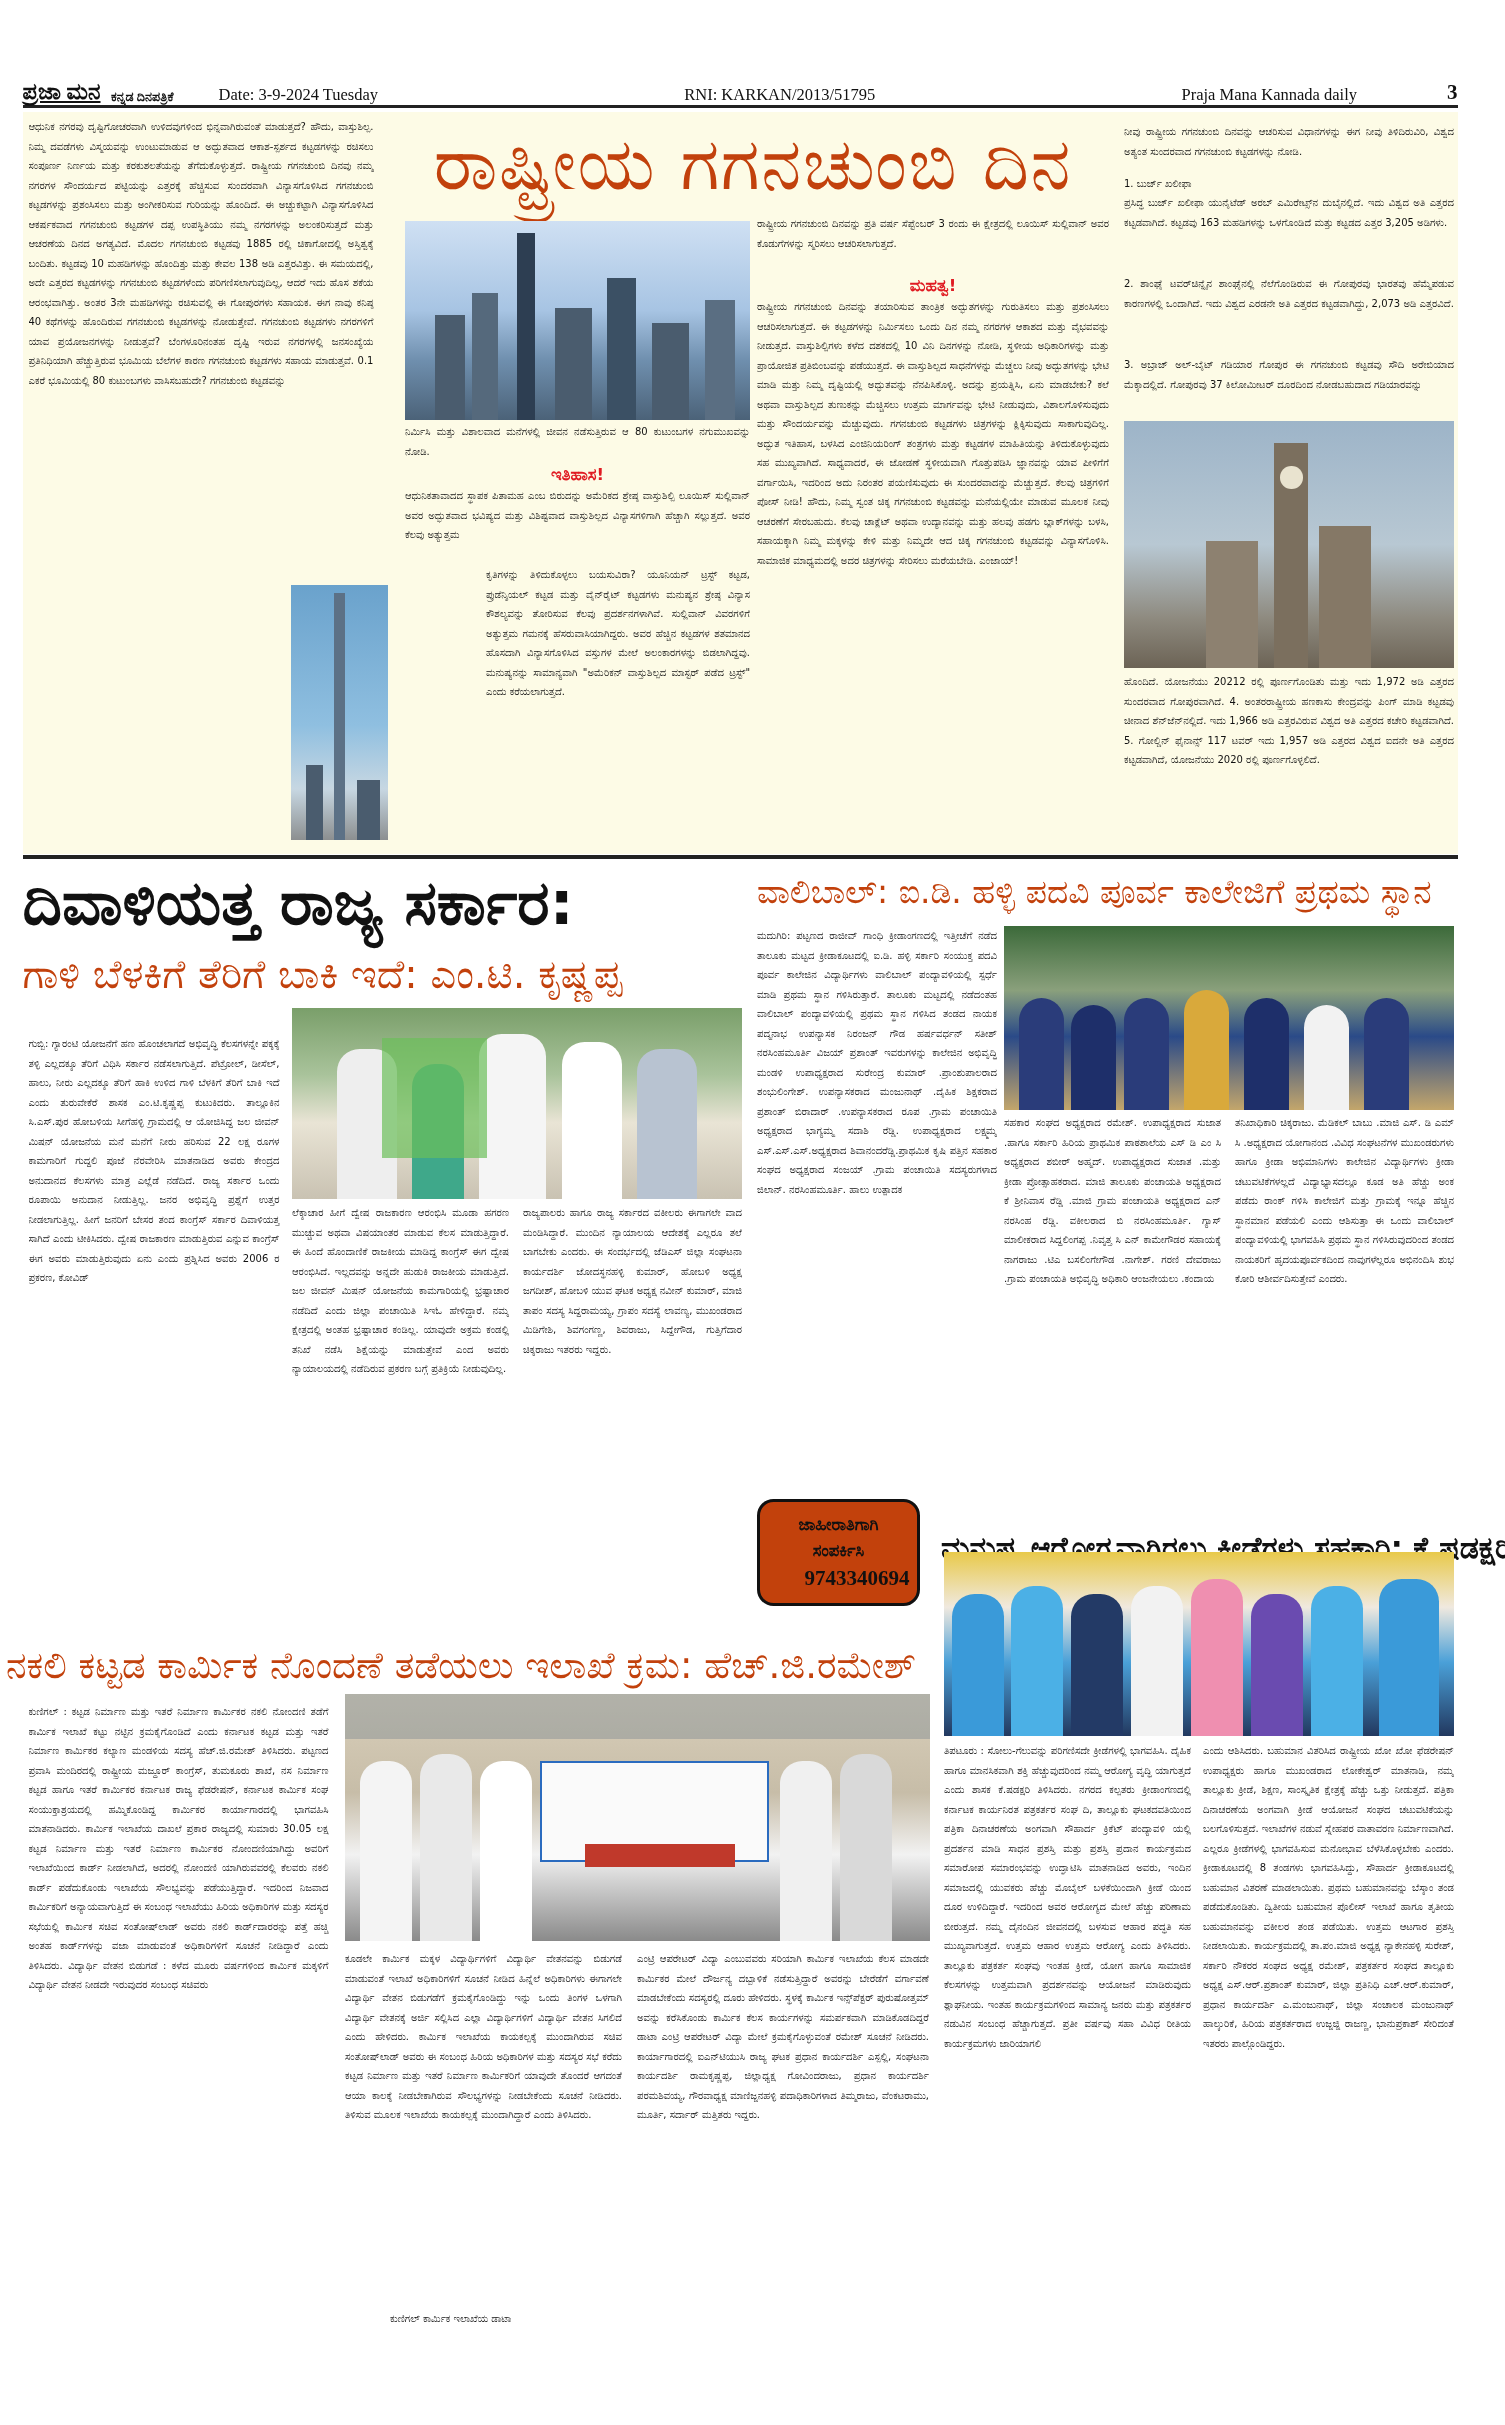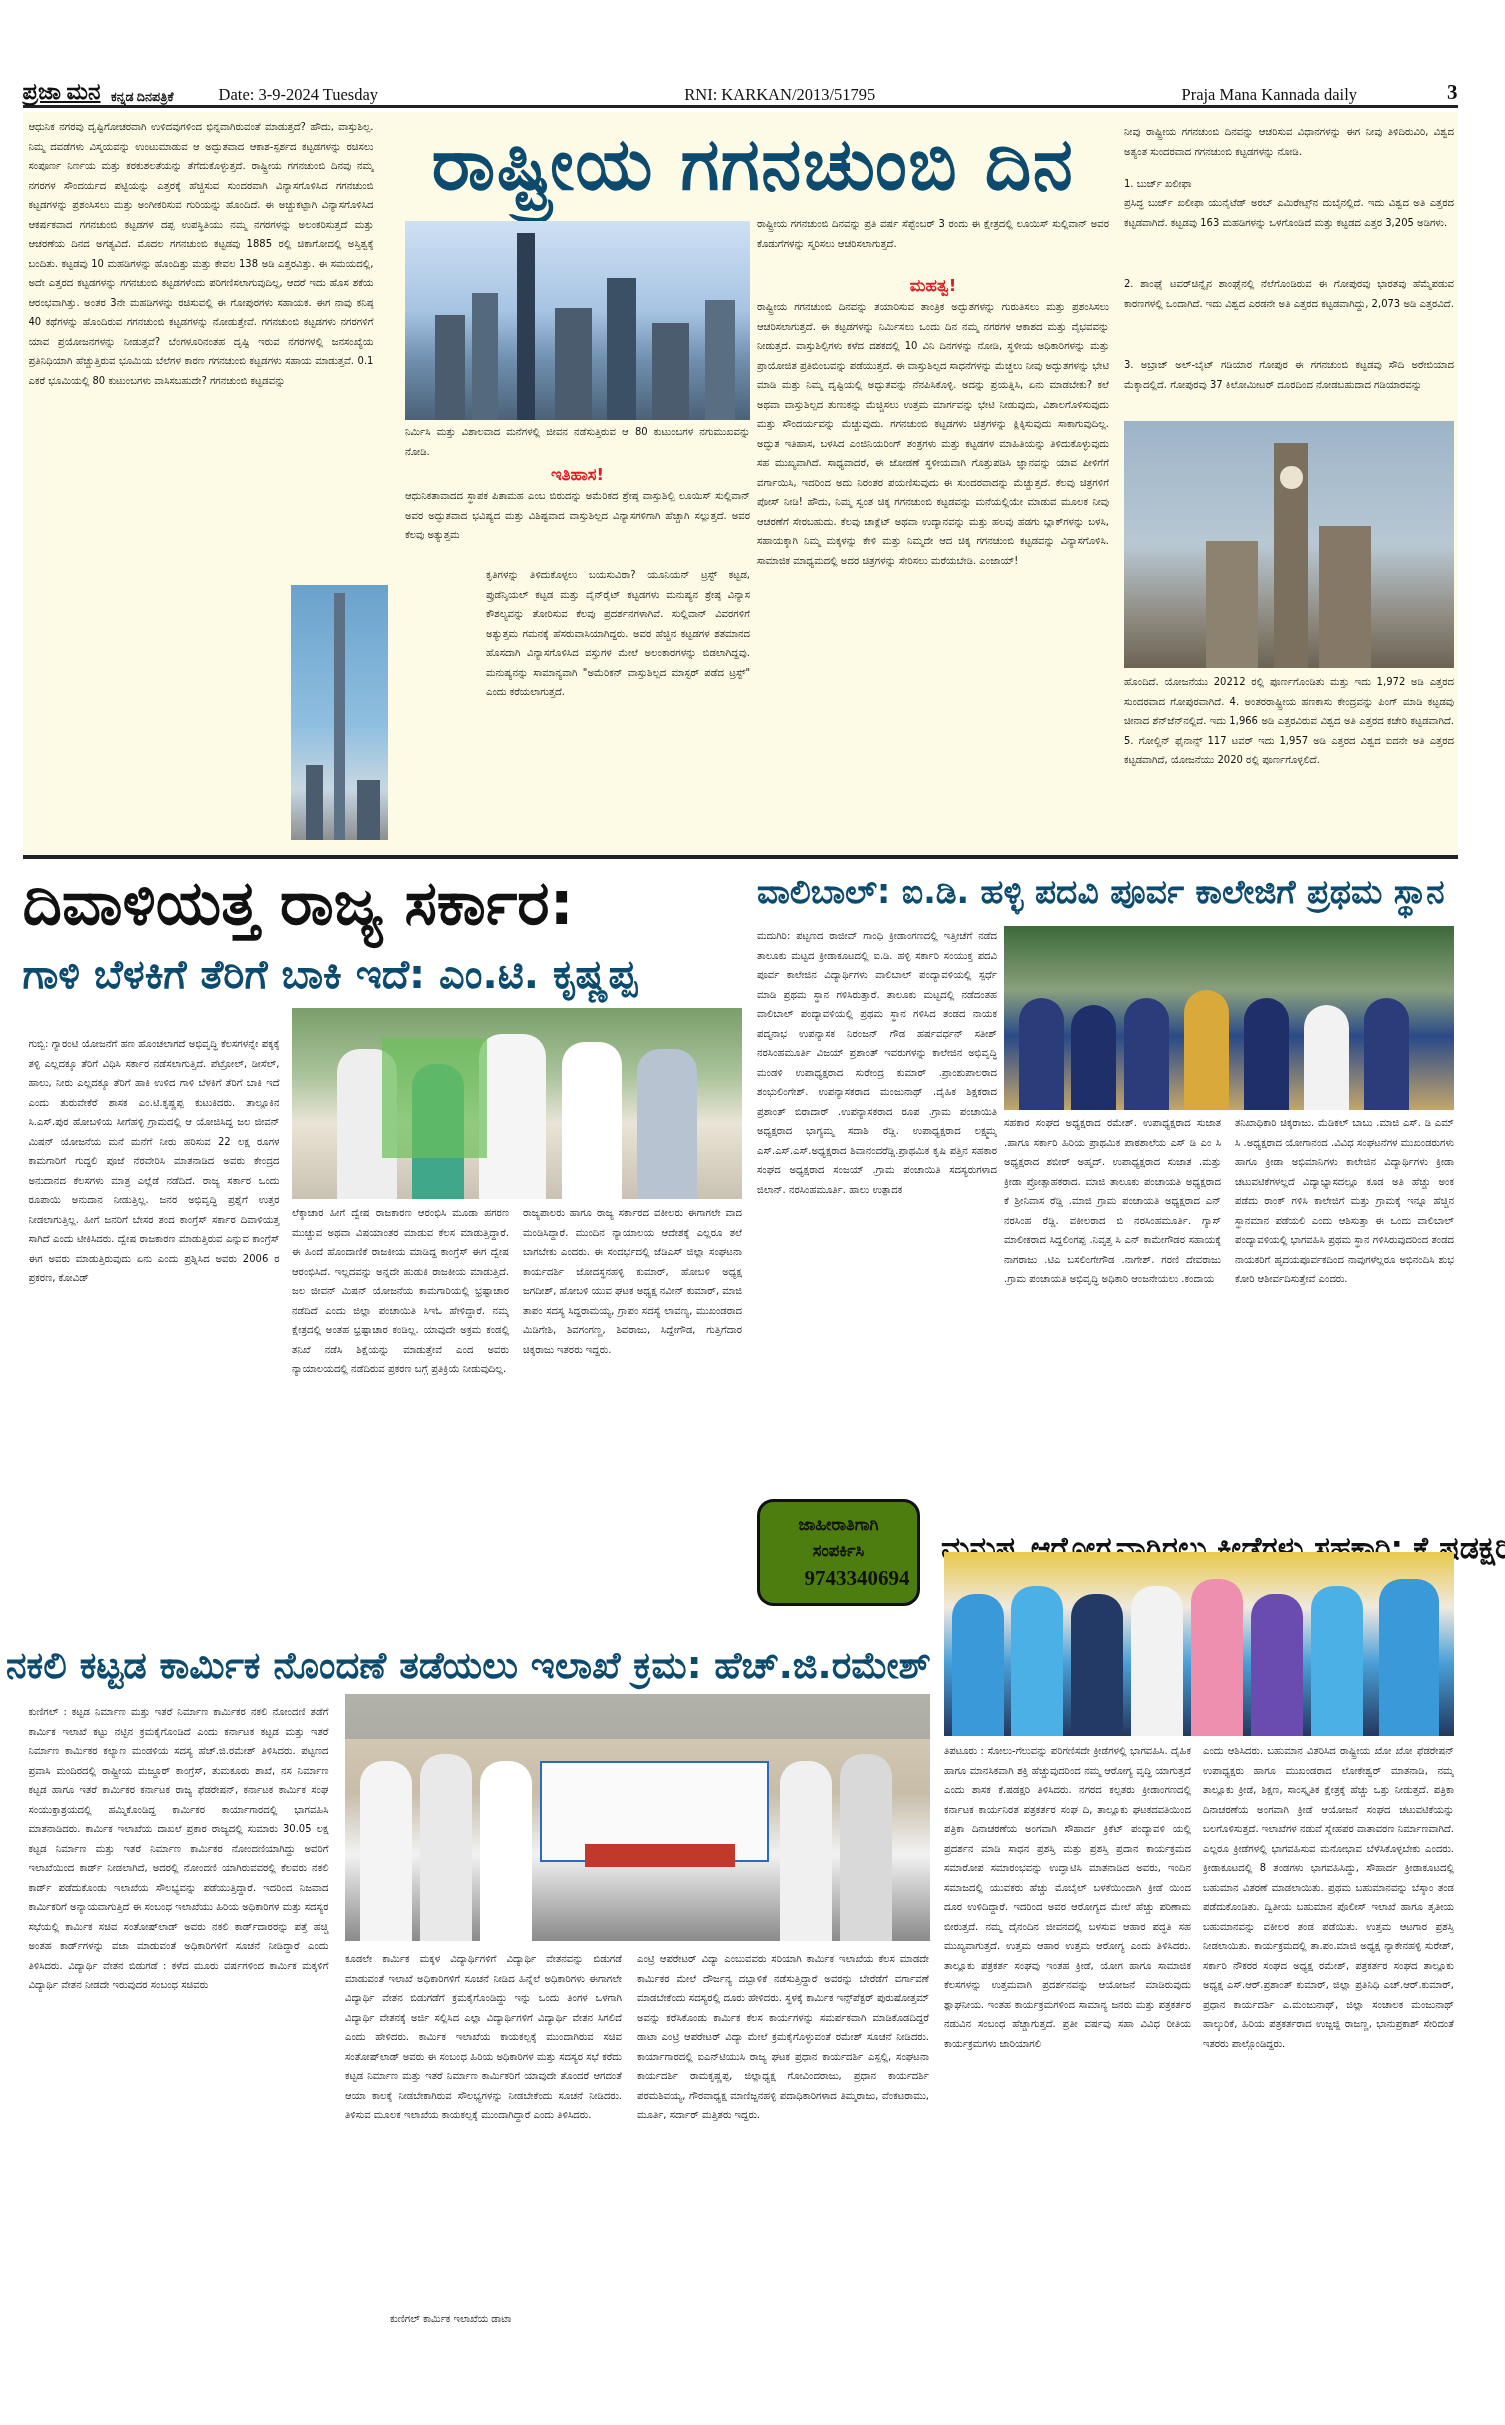--- a/index.html
+++ b/index.html
@@ -11,32 +11,32 @@
           border-bottom:3.7px solid #222; font-family:"Liberation Serif", serif; }
   .mast .logo { font-weight:bold; font-size:22.5px; color:#111; margin-right:10.5px;text-decoration:underline; }
   .mast .tag { font-size:12.7px; font-weight:bold; margin-right:45px; }
   .mast .date { font-size:16.5px; margin-right:auto; }
   .mast .rni { font-size:16.5px; margin-right:auto; }
   .mast .daily { font-size:16.5px; margin-right:90px; }
   .mast .pg { font-size:21px; font-weight:bold; }
   
   .feature { left:22.5px; top:112px; width:1435px; height:742px; background:#fdfbe6; }
   .col { position:absolute; font-size:10px; line-height:19.5px; text-align:justify; overflow:hidden; }
-  .big-red { color:#0c4a6e; font-weight:700; font-family:"DejaVu Sans", sans-serif; }
+  .big-red { color:#c2410c; font-weight:400; font-family:"DejaVu Sans", sans-serif; }
   .headline-main { left:382px; top:112px; width:742px; height:105px; font-size:72px; line-height:105px;
                    text-align:center; letter-spacing:1.5px; }
   .sub-red { color:#e01b22; font-weight:bold; text-align:center; font-size:16.5px; }
   .photo { position:absolute; overflow:hidden; }
   .sky-city { background:linear-gradient(180deg,#cfe0f3 0%,#a7c4e3 45%,#6f8fae 70%,#4b6278 100%); }
   .sky-dubai { background:linear-gradient(180deg,#6aa2cc 0%,#8fbfe0 55%,#c7d7e2 80%,#8c8f90 100%); }
   .sky-mecca { background:linear-gradient(180deg,#9db4c8 0%,#b8c8d3 50%,#8e8a7f 80%,#6c6355 100%); }
   .tower { position:absolute; bottom:0; background:#4a5c6e; }
   .rule { position:absolute; background:#222; }
   .hl-black { font-weight:900; color:#111; }
-  .ad-box { border:3px solid #111; border-radius:16.5px; background:#4d7c0f; text-align:center;
+  .ad-box { border:3px solid #111; border-radius:16.5px; background:#c2410c; text-align:center;
             font-weight:bold; display:flex; flex-direction:column; justify-content:center; }
   .crowd { background:linear-gradient(180deg,#7a9f6a 0%,#a9c39b 35%,#e9e4d5 60%,#c9c2b2 100%); }
   .crowd2 { background:linear-gradient(180deg,#3c6a3a 0%,#8aa07c 35%,#2a4a88 60%,#c3a66b 100%); }
   .crowd3 { background:linear-gradient(180deg,#e8c94a 0%,#f0e9df 30%,#4aa0d8 60%,#22385f 100%); }
   .crowd4 { background:linear-gradient(180deg,#d9cfba 0%,#c7bda8 40%,#f2f2f2 65%,#8a8a8a 100%); }
   .person { position:absolute; bottom:0; border-radius:22.5px 22.5px 0 0; }
 </style>
 </head>
 <body>
 

